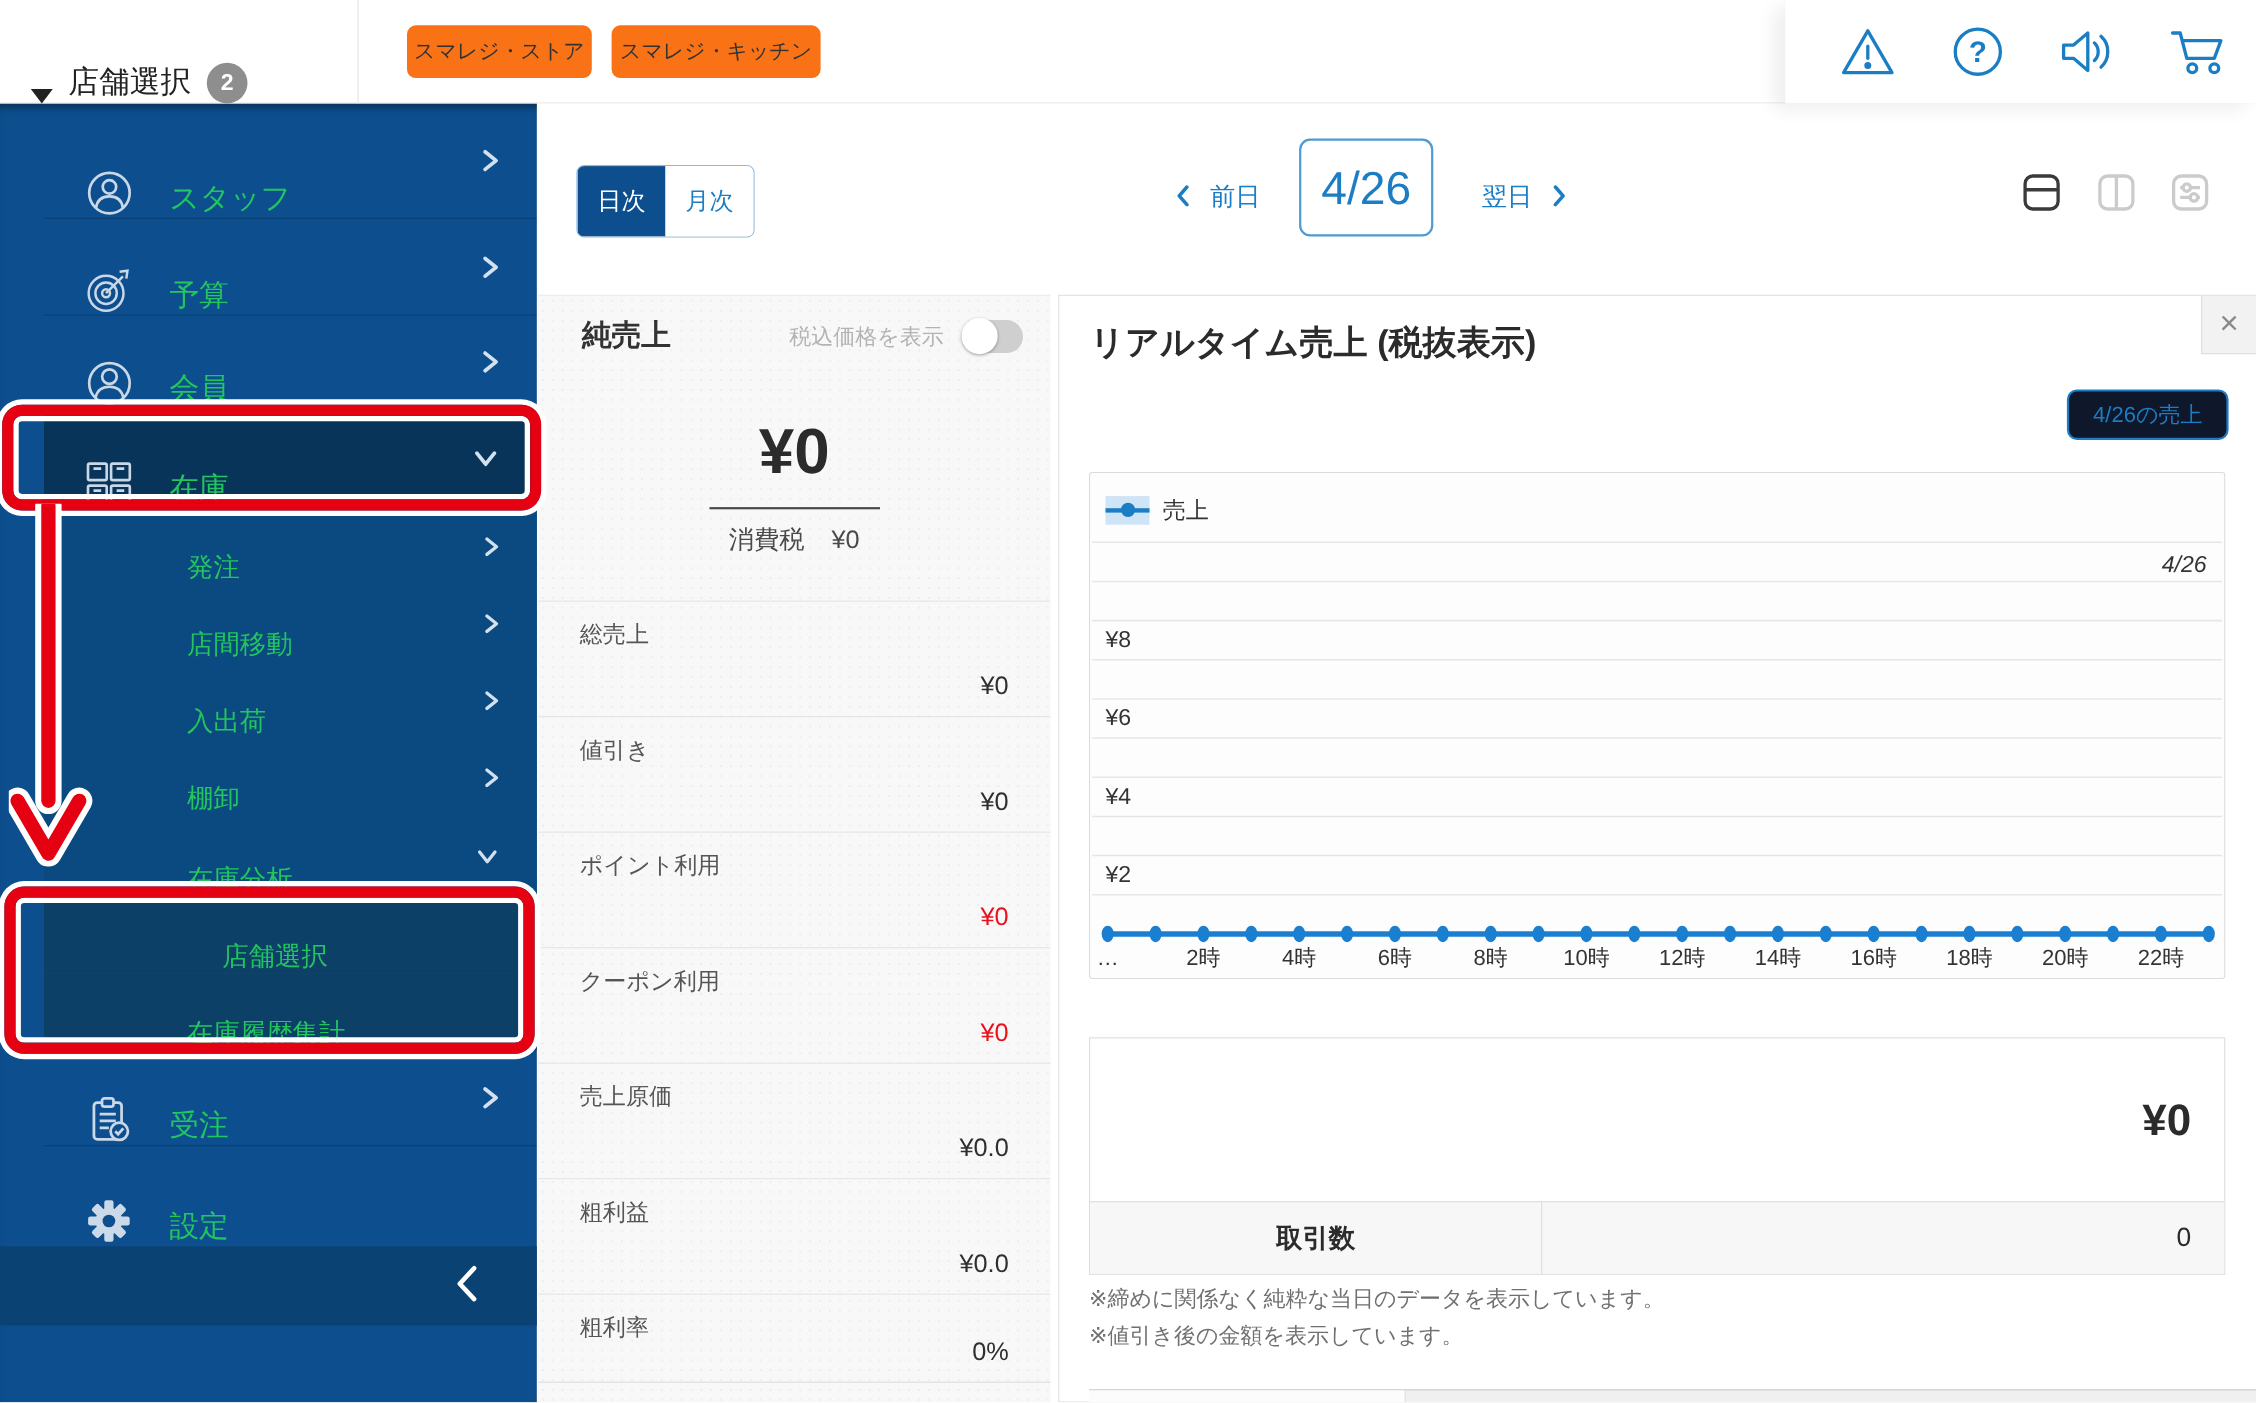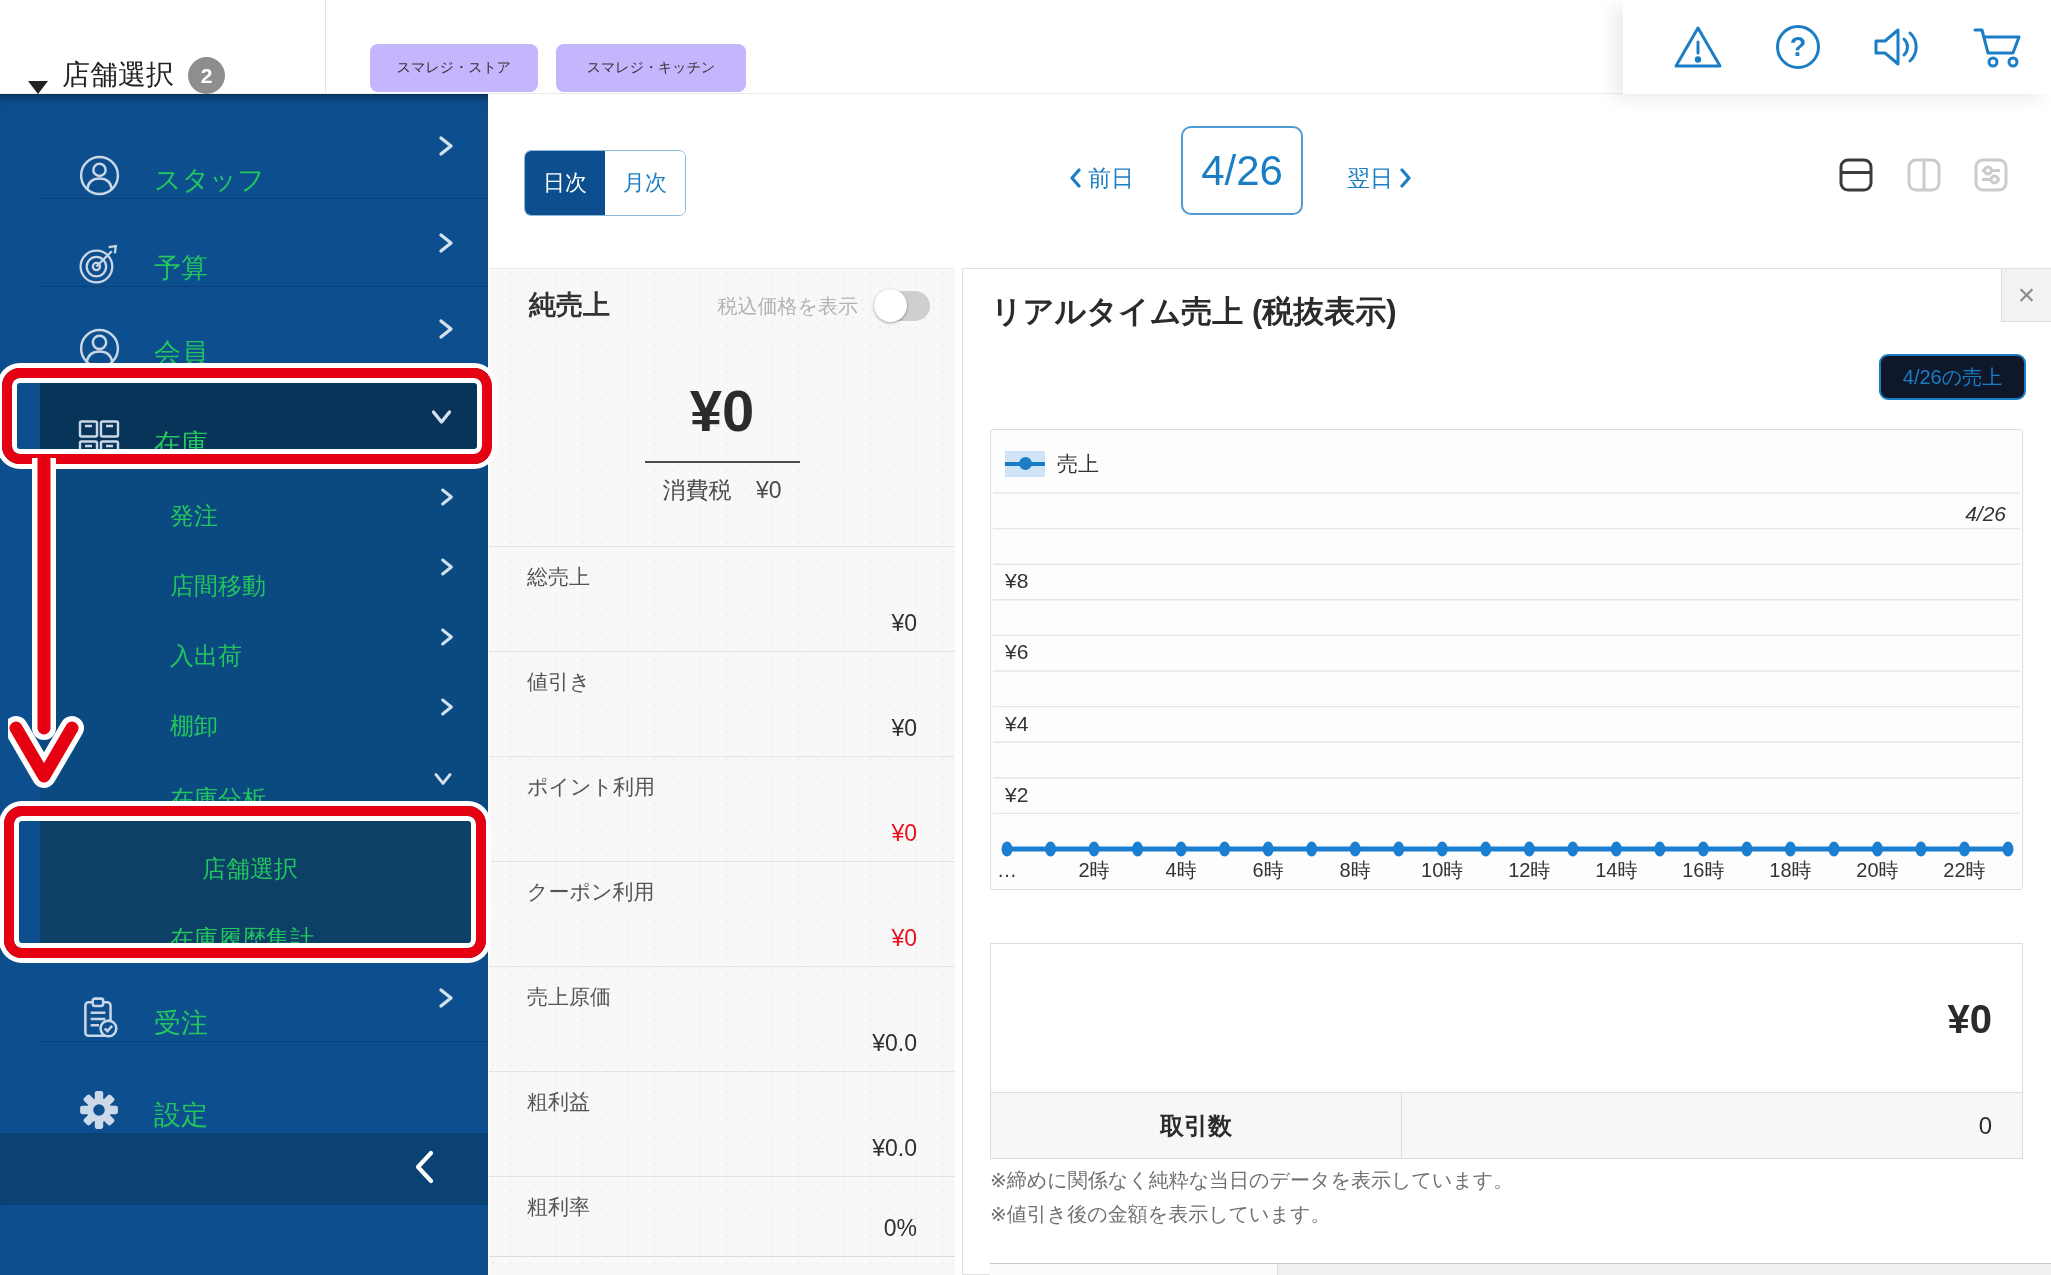--- a/index.html
+++ b/index.html
@@ -9,22 +9,22 @@
 
   
   .header { position:absolute; left:0; top:0; width:2051px; height:94px; background:#fff;
     border-bottom:1px solid #ececec; z-index:5; }
   .store-selector { position:absolute; left:28px; top:0; height:94px; display:flex; align-items:flex-end; gap:14px; cursor:pointer; }
   .caret-down { width:0; height:0; border-left:10px solid transparent; border-right:10px solid transparent; border-top:13px solid #222; }
   .store-label { font-size:28px; color:#222; }
   .store-badge { width:37px; height:37px; border-radius:50%; background:#8e8e8e; color:#fff;
     font-size:21px; font-weight:bold; display:flex; align-items:center; justify-content:center; }
   .header-divider { position:absolute; left:325px; top:0; width:1px; height:94px; background:#e4e4e4; }
-  .store-tab { position:absolute; top:23px; height:48px; background:#c4b5fd; border-radius:8px;
-    display:flex; align-items:center; justify-content:center; font-size:14px; color:#333; cursor:pointer;margin-top:21px; }
+  .store-tab { position:absolute; top:23px; height:48px; background:#f97316; border-radius:8px;
+    display:flex; align-items:center; justify-content:center; font-size:19px; color:#333; cursor:pointer; }
   .icons-card { position:absolute; right:0; top:0; width:428px; height:94px; background:#fff;
     box-shadow:-10px 6px 16px rgba(0,0,0,.07); display:flex; align-items:center; justify-content:flex-end;
     gap:46px; padding-right:26px; }
   .hicon { width:54px; height:52px; display:flex; align-items:center; justify-content:center; cursor:pointer; }
 
   
   .sidebar { position:absolute; left:0; top:94px; width:488px; height:1181px; background:#0d4f8e;
     box-shadow:inset 0 9px 9px -6px rgba(0,0,0,.45); display:flex; flex-direction:column; z-index:2; }
   .srow { position:relative; display:flex; align-items:flex-end; color:#22c55e; cursor:pointer; flex:none;margin-left:40px; }
   .srow.top { padding-left:36px; }
@@ -40,21 +40,21 @@
   .schev { position:absolute; right:34px; top:50%; transform:translateY(-50%); display:flex; }
   .collapse-bar { background:#0a4373; display:flex; align-items:center; justify-content:flex-end;
     padding-right:52px; flex:none; cursor:pointer; }
 
   
   .seg { position:absolute; left:524px; top:150px; width:162px; height:66px; border:1px solid #8cb8dc;
     border-radius:7px; overflow:hidden; display:flex; background:#fff; }
   .seg button { flex:1; border:none; font-size:22px; cursor:pointer; font-family:inherit; }
   .seg .on  { background:#0d4f8e; color:#fff; }
   .seg .off { background:#fff; color:#1b7ec5; }
-  .datenav-link { position:absolute; top:150px; height:56px; display:flex; align-items:center; gap:6px;
+  .datenav-link { position:absolute; top:150px; height:56px; display:flex; align-items:center; gap:18px;
     color:#1b7ec5; font-size:23px; cursor:pointer; }
   .date-box { position:absolute; left:1181px; top:126px; width:122px; height:89px; border:2px solid #4f9ad2;
     border-radius:10px; background:#fff; display:flex; align-items:center; justify-content:center;
     font-size:42px; color:#1b7ec5; font-weight:500; cursor:pointer; }
   .layout-btn { position:absolute; top:157px; width:36px; height:36px; cursor:pointer; }
 
   
   .sales-card { position:absolute; left:489px; top:268px; width:466px; height:1007px; background:#f8f8f8;
     background-image:radial-gradient(#ededee 1px, transparent 1px); background-size:9px 9px;
     border-top:1px solid #ececec; overflow:hidden; }

